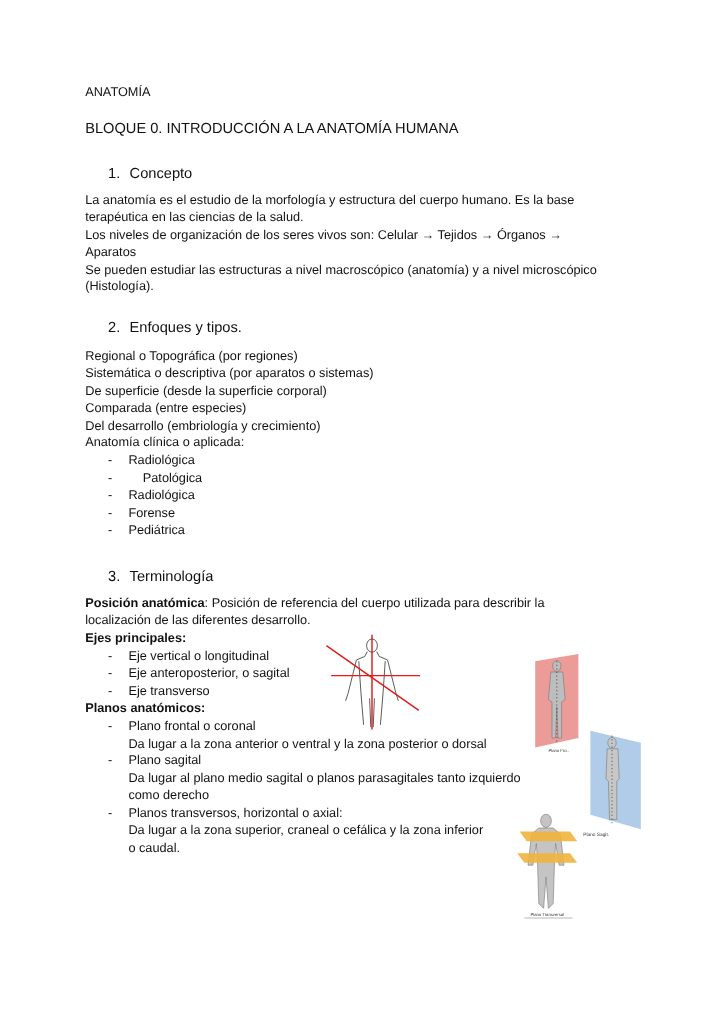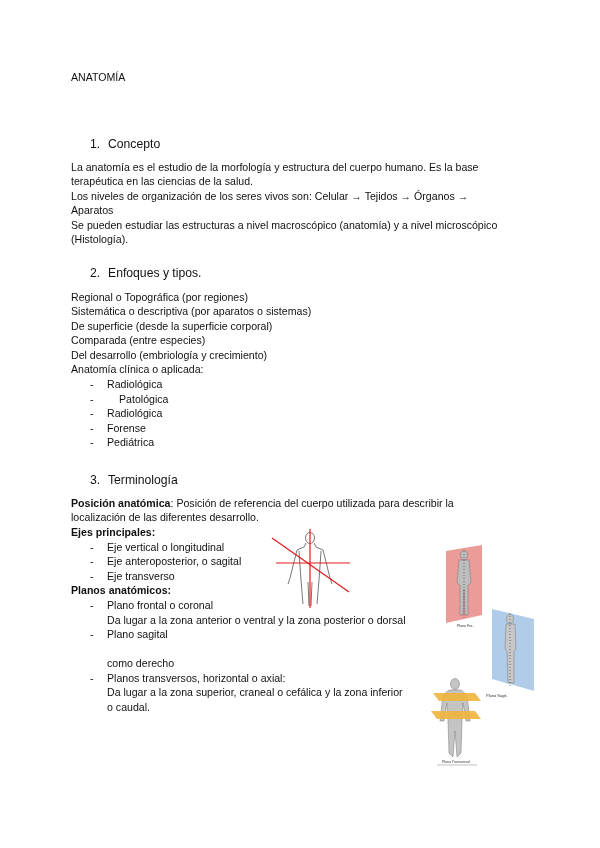--- a/index.html
+++ b/index.html
@@ -13,20 +13,21 @@
   .b { font-weight: bold; }
   .dash { position: absolute; font-size: 10.6px; line-height: 14.6px; }
   .fig { position: absolute; }
 </style>
 </head>
 <body>
 
 <div class="page">
 
   <div class="t h-doc" style="left:71px;top:70px;">ANATOMÍA</div>
+  <div class="t h-block" style="left:71px;top:100px;">BLOQUE 0. INTRODUCCIÓN A LA ANATOMÍA HUMANA</div>
 
   <div class="t h-sec" style="left:90px;top:137px;">1.</div>
   <div class="t h-sec" style="left:108px;top:137px;">Concepto</div>
   <div class="t" style="left:71px;top:160px;">La anatomía es el estudio de la morfología y estructura del cuerpo humano. Es la base</div>
   <div class="t" style="left:71px;top:174px;">terapéutica en las ciencias de la salud.</div>
   <div class="t" style="left:71px;top:189px;">Los niveles de organización de los seres vivos son: Celular → Tejidos → Órganos →</div>
   <div class="t" style="left:71px;top:203px;">Aparatos</div>
   <div class="t" style="left:71px;top:218px;">Se pueden estudiar las estructuras a nivel macroscópico (anatomía) y a nivel microscópico</div>
   <div class="t" style="left:71px;top:232px;">(Histología).</div>
 
@@ -67,20 +68,21 @@
   <div class="t" style="left:107px;top:569px;">Eje transverso</div>
 
   <div class="t b" style="left:71px;top:583px;">Planos anatómicos:</div>
 
   <div class="dash" style="left:90px;top:598px;">-</div>
   <div class="t" style="left:107px;top:598px;">Plano frontal o coronal</div>
   <div class="t" style="left:107px;top:613px;">Da lugar a la zona anterior o ventral y la zona posterior o dorsal</div>
 
   <div class="dash" style="left:90px;top:627px;">-</div>
   <div class="t" style="left:107px;top:627px;">Plano sagital</div>
+  <div class="t" style="left:107px;top:642px;">Da lugar al plano medio sagital o planos parasagitales tanto izquierdo</div>
   <div class="t" style="left:107px;top:656px;">como derecho</div>
 
   <div class="dash" style="left:90px;top:671px;">-</div>
   <div class="t" style="left:107px;top:671px;">Planos transversos, horizontal o axial:</div>
   <div class="t" style="left:107px;top:685px;">Da lugar a la zona superior, craneal o cefálica y la zona inferior</div>
   <div class="t" style="left:107px;top:700px;">o caudal.</div>
 
   <svg class="fig" style="left:268px;top:528px;" width="84" height="82" viewBox="0 0 84 82">
     <g fill="none" stroke="#555" stroke-width="0.8">
       <ellipse cx="42" cy="10" rx="4.5" ry="5.5"></ellipse>

